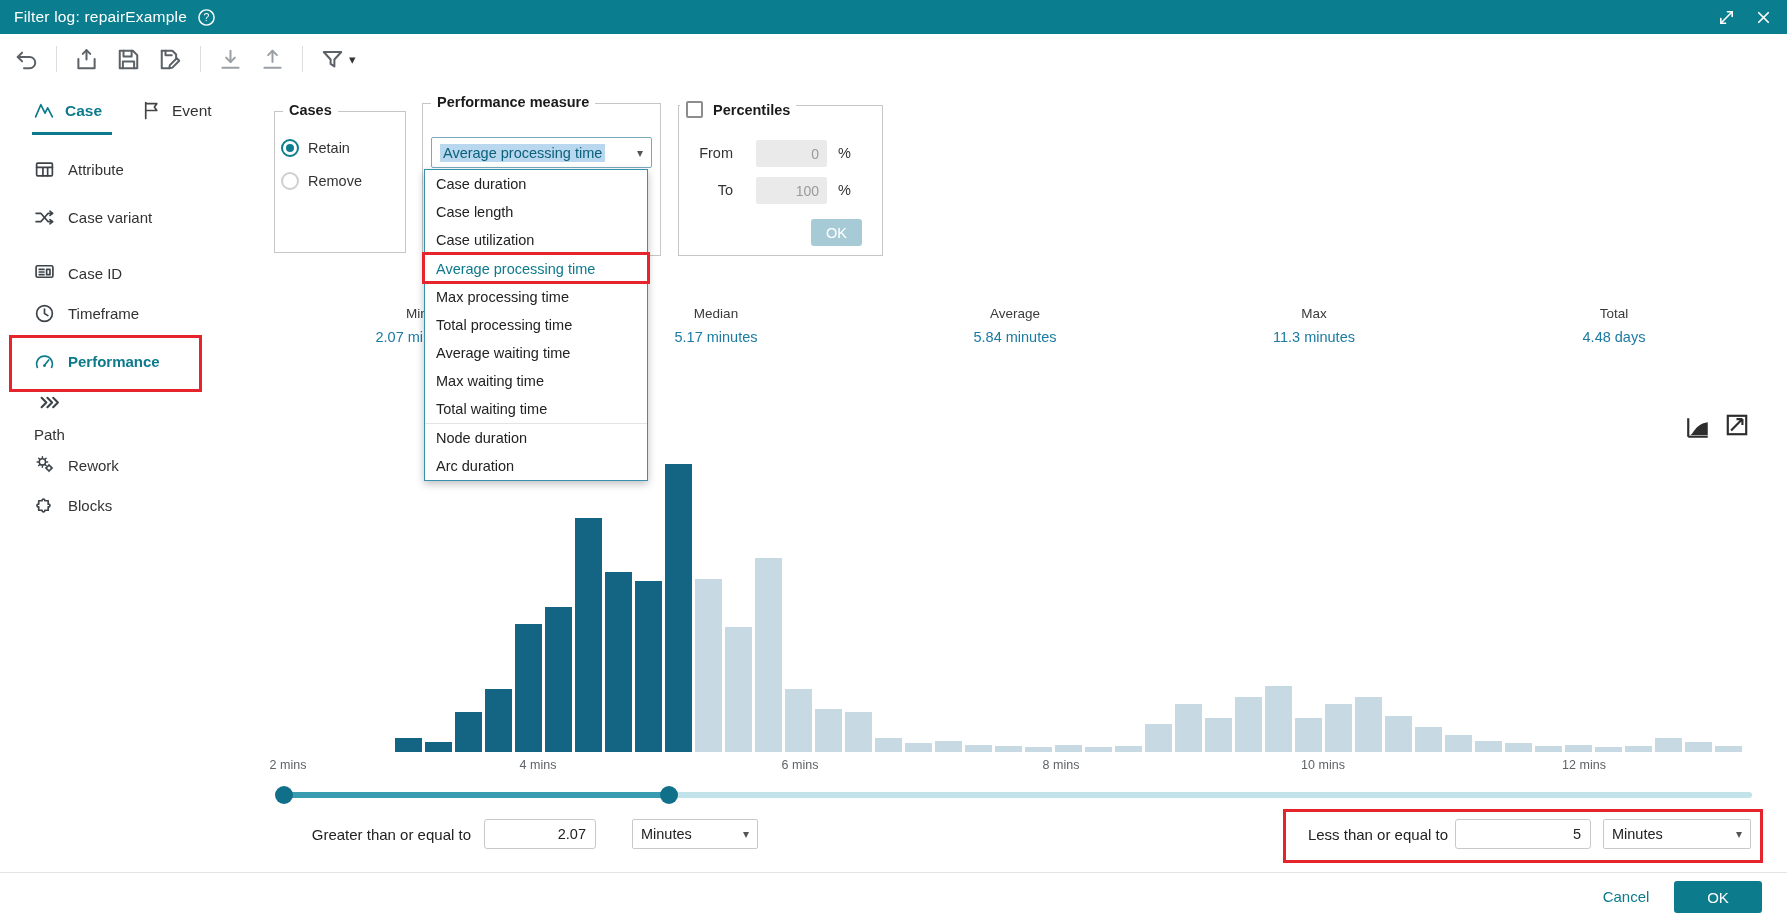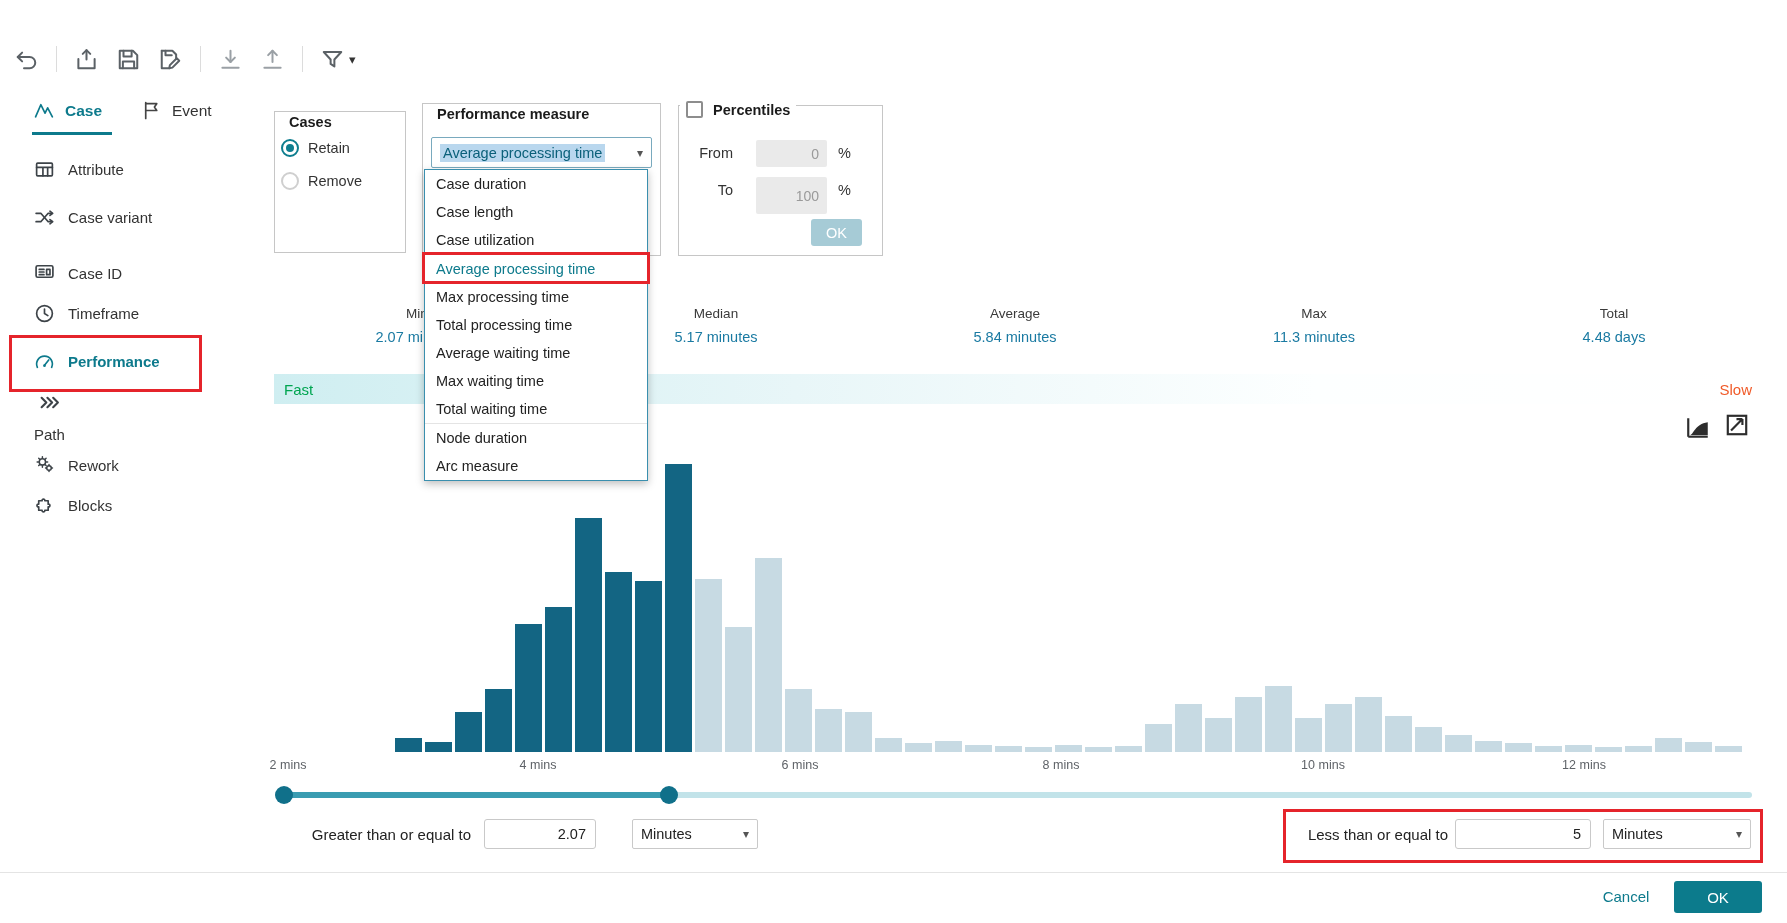--- a/index.html
+++ b/index.html
@@ -30,21 +30,21 @@
   .side-tab.active .ic{color:#0d7a8c;}
   .tab-underline{position:absolute;left:32px;top:132px;width:80px;height:3px;background:#0d7a8c;}
   .side-item{position:absolute;left:34px;display:flex;align-items:center;gap:13px;height:34px;cursor:pointer;}
   .side-item .ic{width:21px;height:21px;color:#3d4348;}
   .side-item .lbl{font-size:15px;color:#333;}
   .side-item.active .ic{color:#0d7a8c;}
   .side-item.active .lbl{color:#0d7a8c;font-weight:bold;}
 
   
   .groupbox{position:absolute;border:1px solid #c6c6c6;box-sizing:border-box;background:transparent;}
-  .legend{position:absolute;top:-10px;left:8px;background:#fff;padding:0 6px;font-size:14.5px;font-weight:bold;color:#1b1b1b;margin-top:12px;}
+  .legend{position:absolute;top:-10px;left:8px;background:#fff;padding:0 6px;font-size:14.5px;font-weight:bold;color:#1b1b1b;}
 
   .radio{width:18px;height:18px;border-radius:50%;box-sizing:border-box;position:absolute;background:#fff;}
   .radio.on{border:2px solid #0d7d8e;}
   .radio.on::after{content:"";position:absolute;left:3px;top:3px;width:8px;height:8px;border-radius:50%;background:#0d7d8e;}
   .radio.off{border:2px solid #cfcfcf;}
   .radio-lbl{position:absolute;font-size:14.5px;color:#333;}
 
   .select{position:absolute;border:1px solid #79aabe;border-radius:2px;background:#fff;display:flex;align-items:center;box-sizing:border-box;cursor:pointer;padding:0 8px;justify-content:space-between;}
   .select .caret{color:#555;font-size:12px;margin-left:6px;}
   .sel-hi{background:#b9d7ee;color:#0b607a;font-size:14.5px;padding:1px 3px;white-space:nowrap;}
@@ -92,20 +92,42 @@
   .cancel-lnk{position:absolute;left:1586px;top:888px;width:80px;text-align:center;color:#0d7a8c;font-size:15px;cursor:pointer;}
   .ok-btn{position:absolute;left:1674px;top:881px;width:88px;height:32px;background:#0c7b8c;color:#fff;border:none;border-radius:3px;font-size:15px;cursor:pointer;font-family:"Liberation Sans",sans-serif;}
 
   .annot{position:absolute;border:3px solid #e5242b;z-index:60;pointer-events:none;box-sizing:border-box;}
 </style>
 </head>
 <body>
 
 <div class="app">
 
+  <div class="titlebar">
+    <span class="title">Filter log: repairExample</span>
+    <span class="help">
+      <svg width="19" height="19" viewBox="0 0 20 20">
+          <circle cx="10" cy="10" r="8" fill="none" stroke="#fff" stroke-width="1.5"></circle>
+          <text x="10" y="14" text-anchor="middle" font-size="11" fill="#fff" font-family="Liberation Sans, sans-serif">?</text>
+        </svg>
+    </span>
+    <span class="spacer"></span>
+    <span class="tb-ic">
+      <svg viewBox="0 0 20 20" class="stroke-ic" style="stroke-width:1.7">
+          <path d="M4 16 L16 4"></path>
+          <path d="M16 4 H11 M16 4 V9"></path>
+          <path d="M4 16 H9 M4 16 V11"></path>
+        </svg>
+    </span>
+    <span class="tb-ic">
+      <svg viewBox="0 0 20 20" class="stroke-ic" style="stroke-width:1.8">
+          <path d="M5 5 L15 15 M15 5 L5 15"></path>
+        </svg>
+    </span>
+  </div>
 
   <div class="toolbar">
     <span class="tool-ic">
       <svg viewBox="0 0 20 20" class="stroke-ic">
           <path d="M6.5 4.5 L3 8 L6.5 11.5"></path>
           <path d="M3 8 H12.5 a4.5 4.5 0 0 1 0 9 H8"></path>
         </svg>
     </span>
     <span class="tsep"></span>
     <span class="tool-ic">
@@ -274,21 +296,21 @@
 
   <div class="groupbox" style="left:678px;top:105px;width:205px;height:151px;"></div>
   <div style="position:absolute;left:680px;top:99px;background:#fff;padding:2px 6px;display:flex;align-items:center;gap:10px;">
     <span class="chkbox" style="position:relative;"></span>
     <span style="font-size:14.5px;font-weight:bold;color:#1b1b1b;">Percentiles</span>
   </div>
   <span class="plabel" style="left:697px;top:145px;width:36px;text-align:right;">From</span>
   <input class="dis-input" style="left: 756px; top: 140px; width: 71px; height: 27px;" disabled="" value="0">
   <span class="plabel" style="left:838px;top:145px;">%</span>
   <span class="plabel" style="left:697px;top:182px;width:36px;text-align:right;">To</span>
-  <input class="dis-input" style="left: 756px; top: 177px; width: 71px; height: 37px;" disabled="" value="100">
+  <input class="dis-input" style="left: 756px; top: 177px; width: 71px; height: 27px;" disabled="" value="100">
   <span class="plabel" style="left:838px;top:182px;">%</span>
   <button class="btn-dis" style="left:811px;top:219px;width:51px;height:27px;">OK</button>
 
   <div id="stats-row">
       <div class="stat-col" style="left: 307px; top: 306px;">
         <div class="slabel">Min</div>
         <div class="svalue">2.07 minutes</div>
       </div>
       <div class="stat-col" style="left: 606px; top: 306px;">
         <div class="slabel">Median</div>
@@ -301,24 +323,20 @@
       <div class="stat-col" style="left: 1204px; top: 306px;">
         <div class="slabel">Max</div>
         <div class="svalue">11.3 minutes</div>
       </div>
       <div class="stat-col" style="left: 1504px; top: 306px;">
         <div class="slabel">Total</div>
         <div class="svalue">4.48 days</div>
       </div>
     </div>
 
-  <div class="gradbar">
-    <span class="fast-lbl">Fast</span>
-    <span class="slow-lbl">Slow</span>
-  </div>
 
   <span class="corner-ic" style="left:1684px;top:414px;width:28px;height:26px;">
     <svg viewBox="0 0 24 24" width="28" height="26">
         <path d="M3 21 V4 M3 21 H21" stroke="#2d2d2d" stroke-width="2" fill="none"></path>
         <path d="M4.5 19.5 C8 19 9 9 21 7.5 V19.5 Z" fill="#2d2d2d"></path>
       </svg>
   </span>
   <span class="corner-ic" style="left:1724px;top:412px;width:26px;height:26px;">
     <svg viewBox="0 0 24 24" width="26" height="26">
         <rect x="3.5" y="3.5" width="17" height="17" fill="none" stroke="#2d2d2d" stroke-width="2"></rect>
@@ -409,20 +427,20 @@
       <div class="dd-item">Case duration</div>
       <div class="dd-item">Case length</div>
       <div class="dd-item">Case utilization</div>
       <div class="dd-item sel sep-top">Average processing time</div>
       <div class="dd-item">Max processing time</div>
       <div class="dd-item">Total processing time</div>
       <div class="dd-item">Average waiting time</div>
       <div class="dd-item">Max waiting time</div>
       <div class="dd-item">Total waiting time</div>
       <div class="dd-item sep-top">Node duration</div>
-      <div class="dd-item">Arc measure</div>
+      <div class="dd-item">Arc duration</div>
     </div>
 
   <div class="annot" style="left:9px;top:335px;width:193px;height:57px;"></div>
   <div class="annot" style="left:422px;top:252px;width:228px;height:32px;"></div>
   <div class="annot" style="left:1283px;top:809px;width:480px;height:54px;"></div>
 
 </div>
 
 </body></html>

